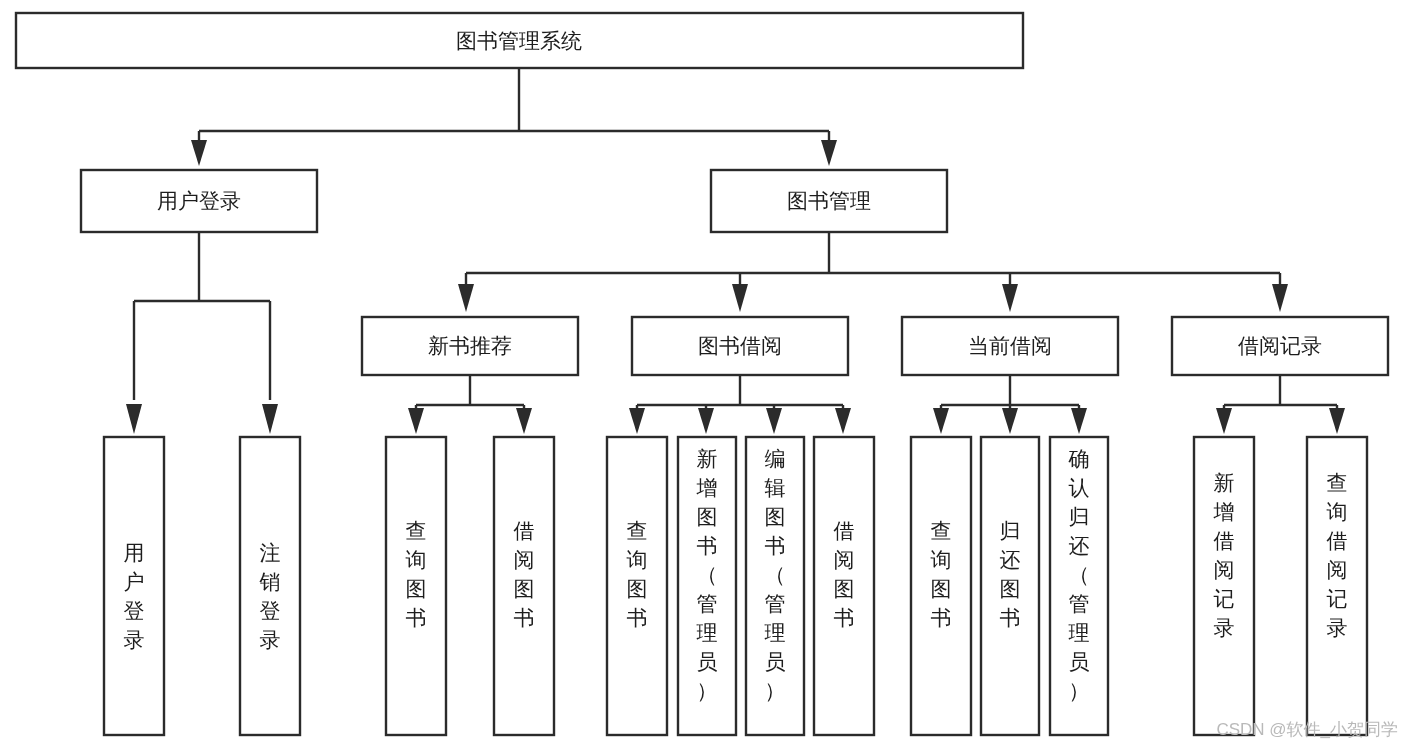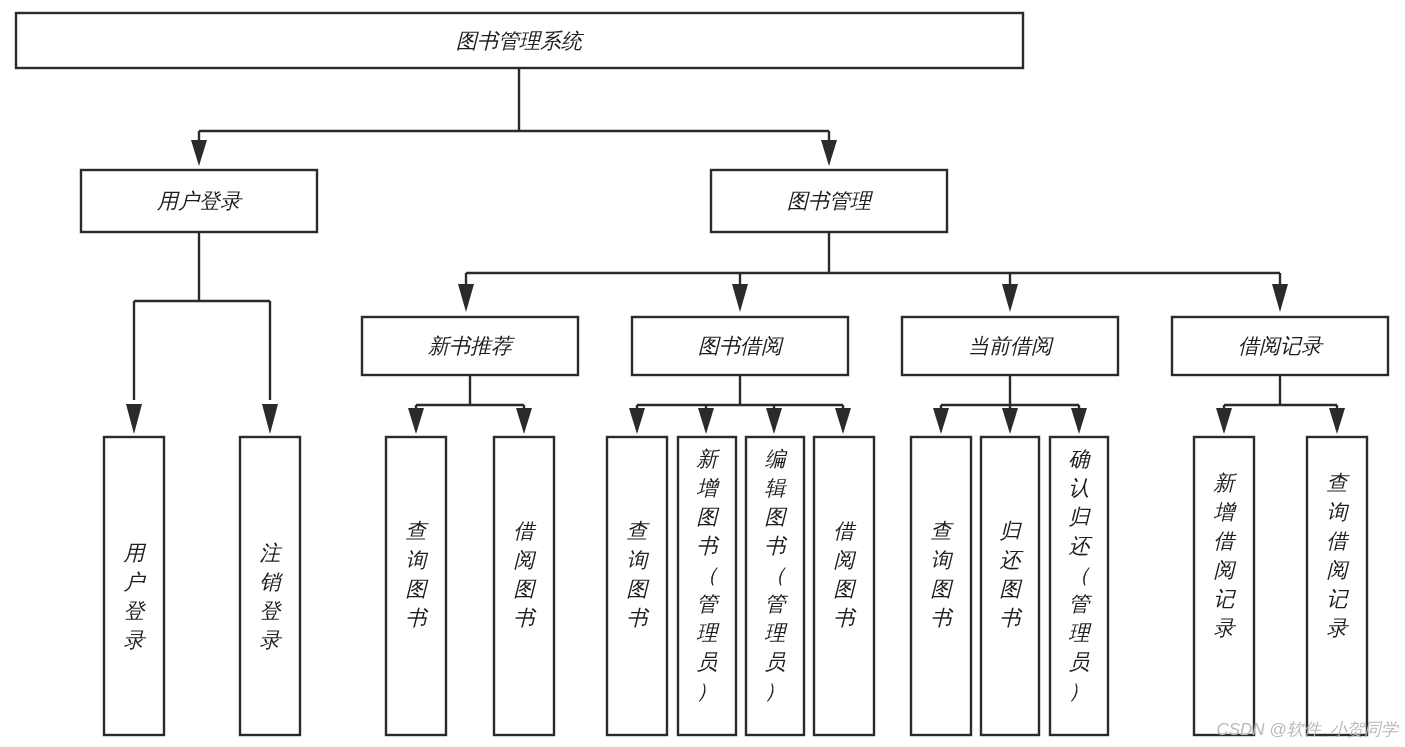--- a/index.html
+++ b/index.html
@@ -11,21 +11,20 @@
     width: 1405px;
     height: 747px;
     font-family: "Liberation Sans", "DejaVu Sans", sans-serif;
     overflow: hidden;
     position: relative;
   }
   #diagram-root {
     position: relative;
     width: 1405px;
     height: 747px;
-    font-style: italic;
   }
   svg.diagram-canvas {
     position: absolute;
     top: 0;
     left: 0;
     width: 1405px;
     height: 747px;
     display: block;
   }
   .node-box {

